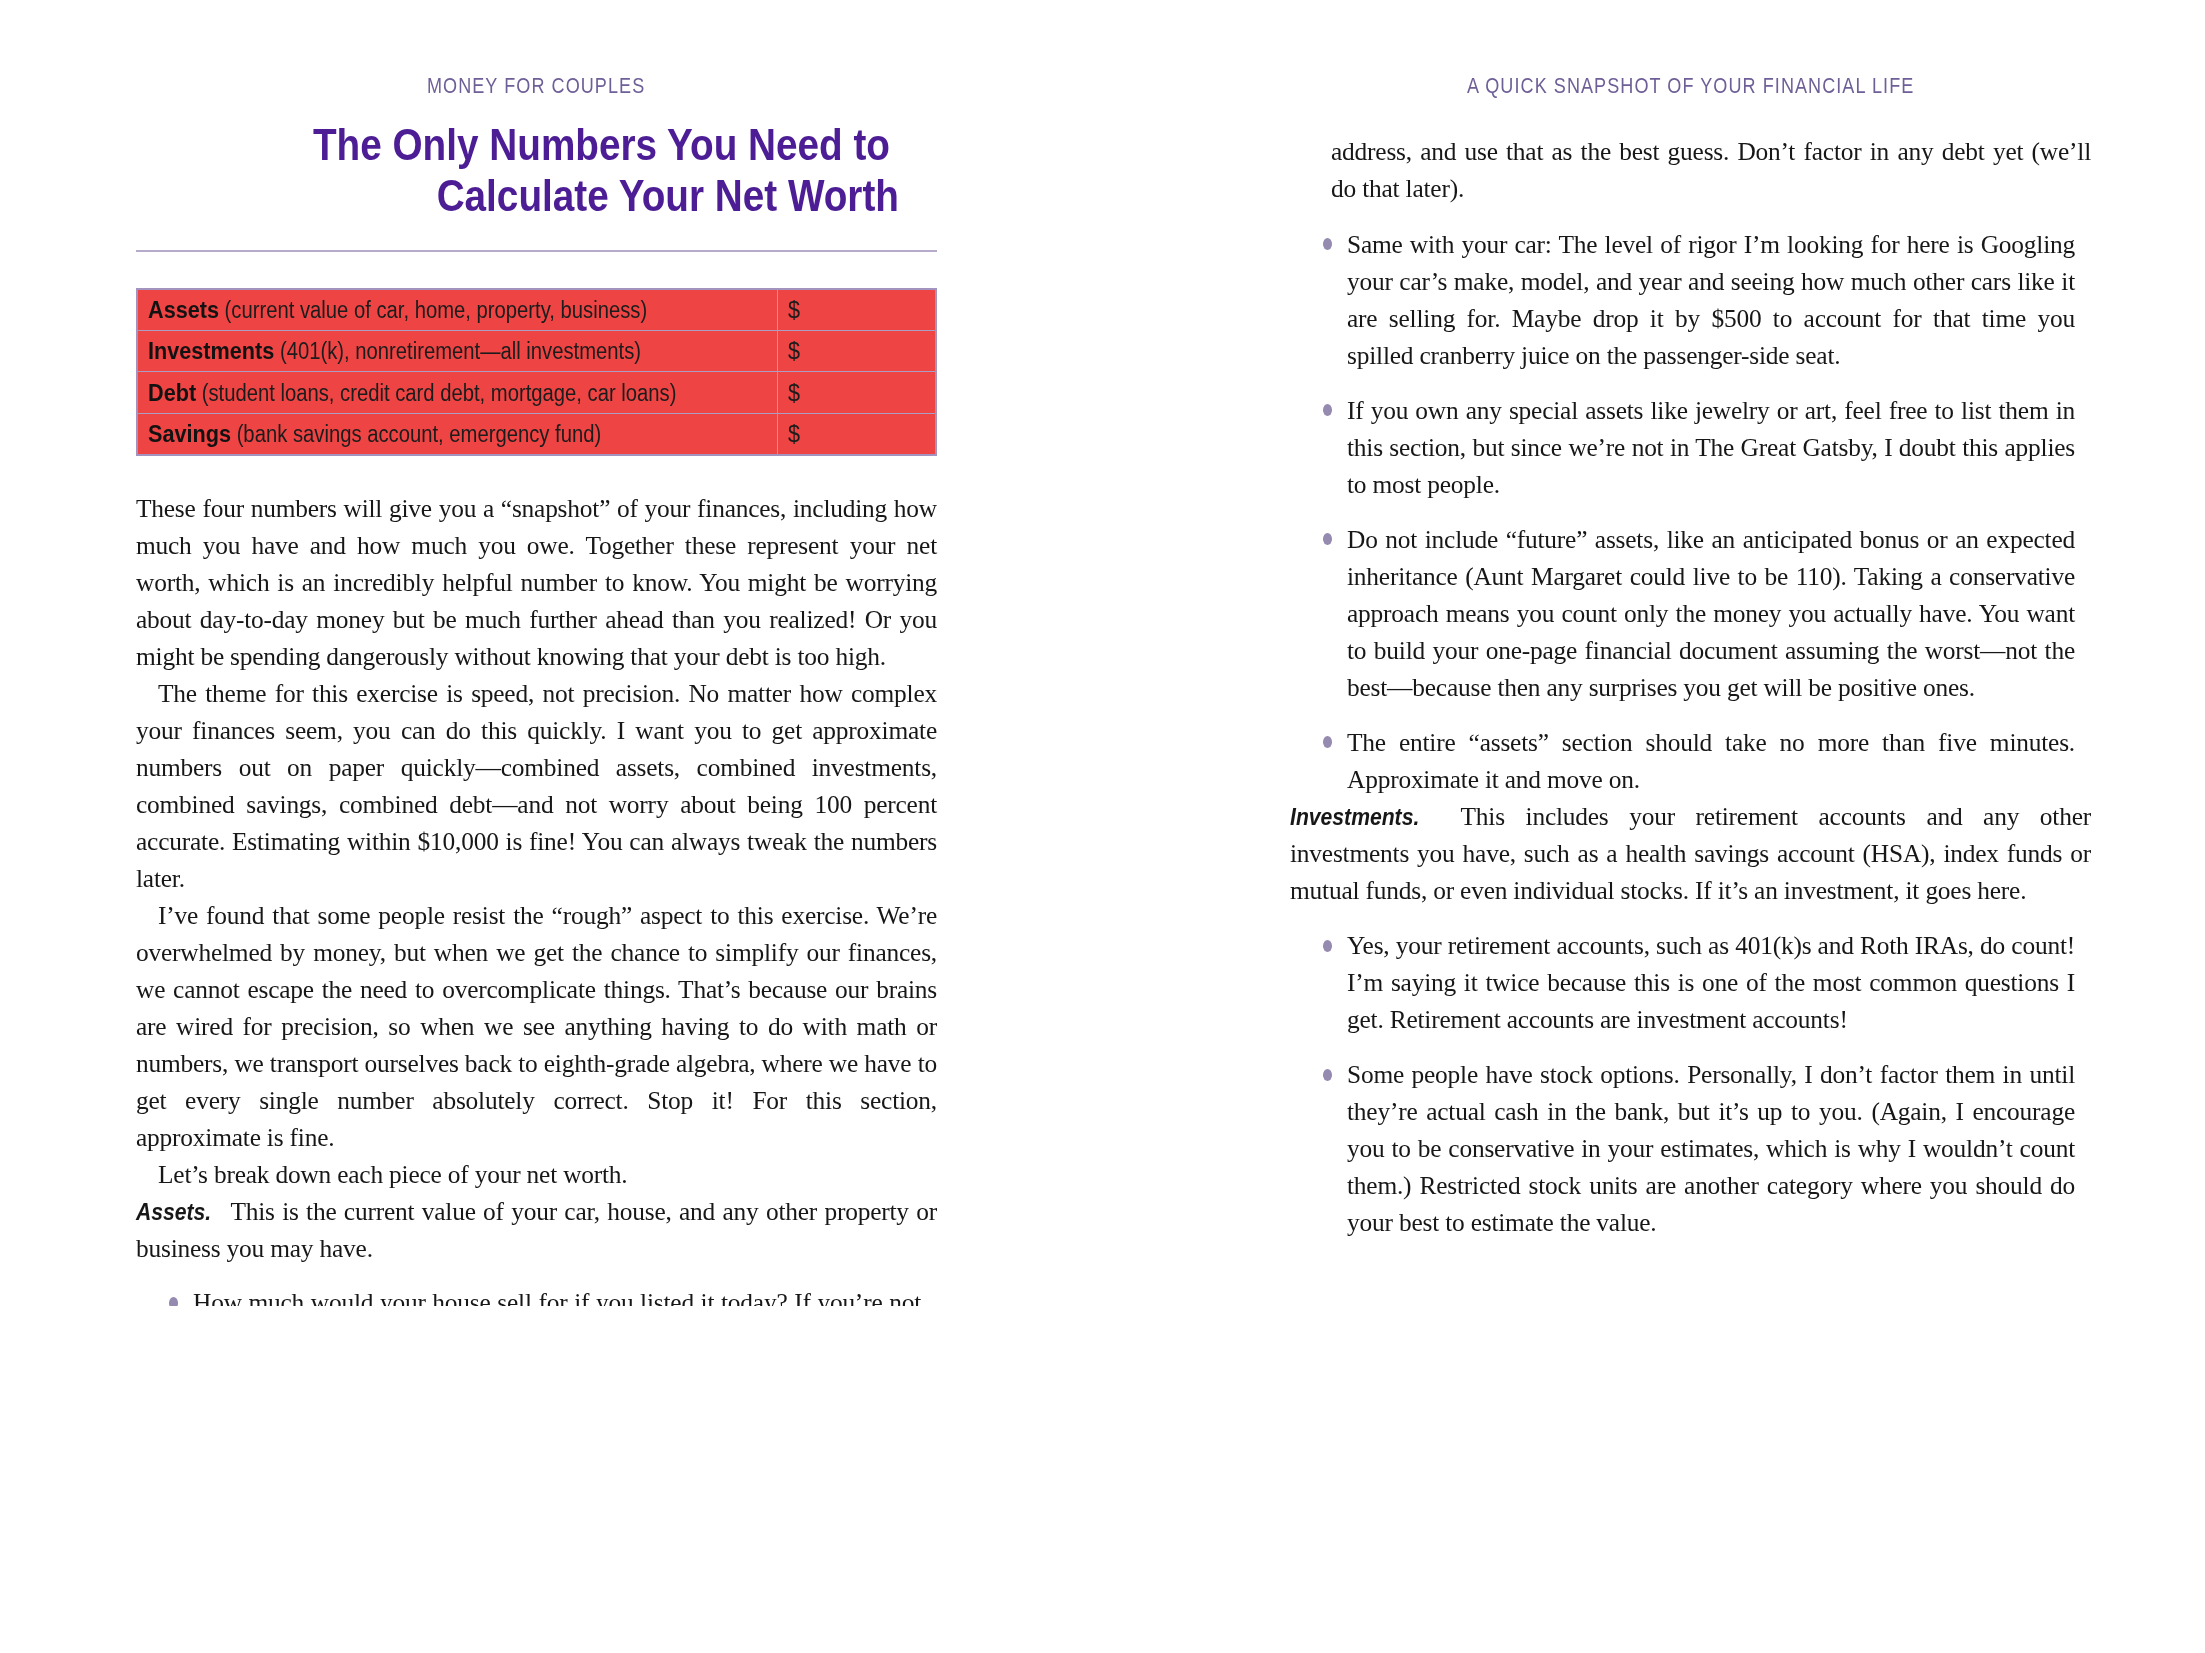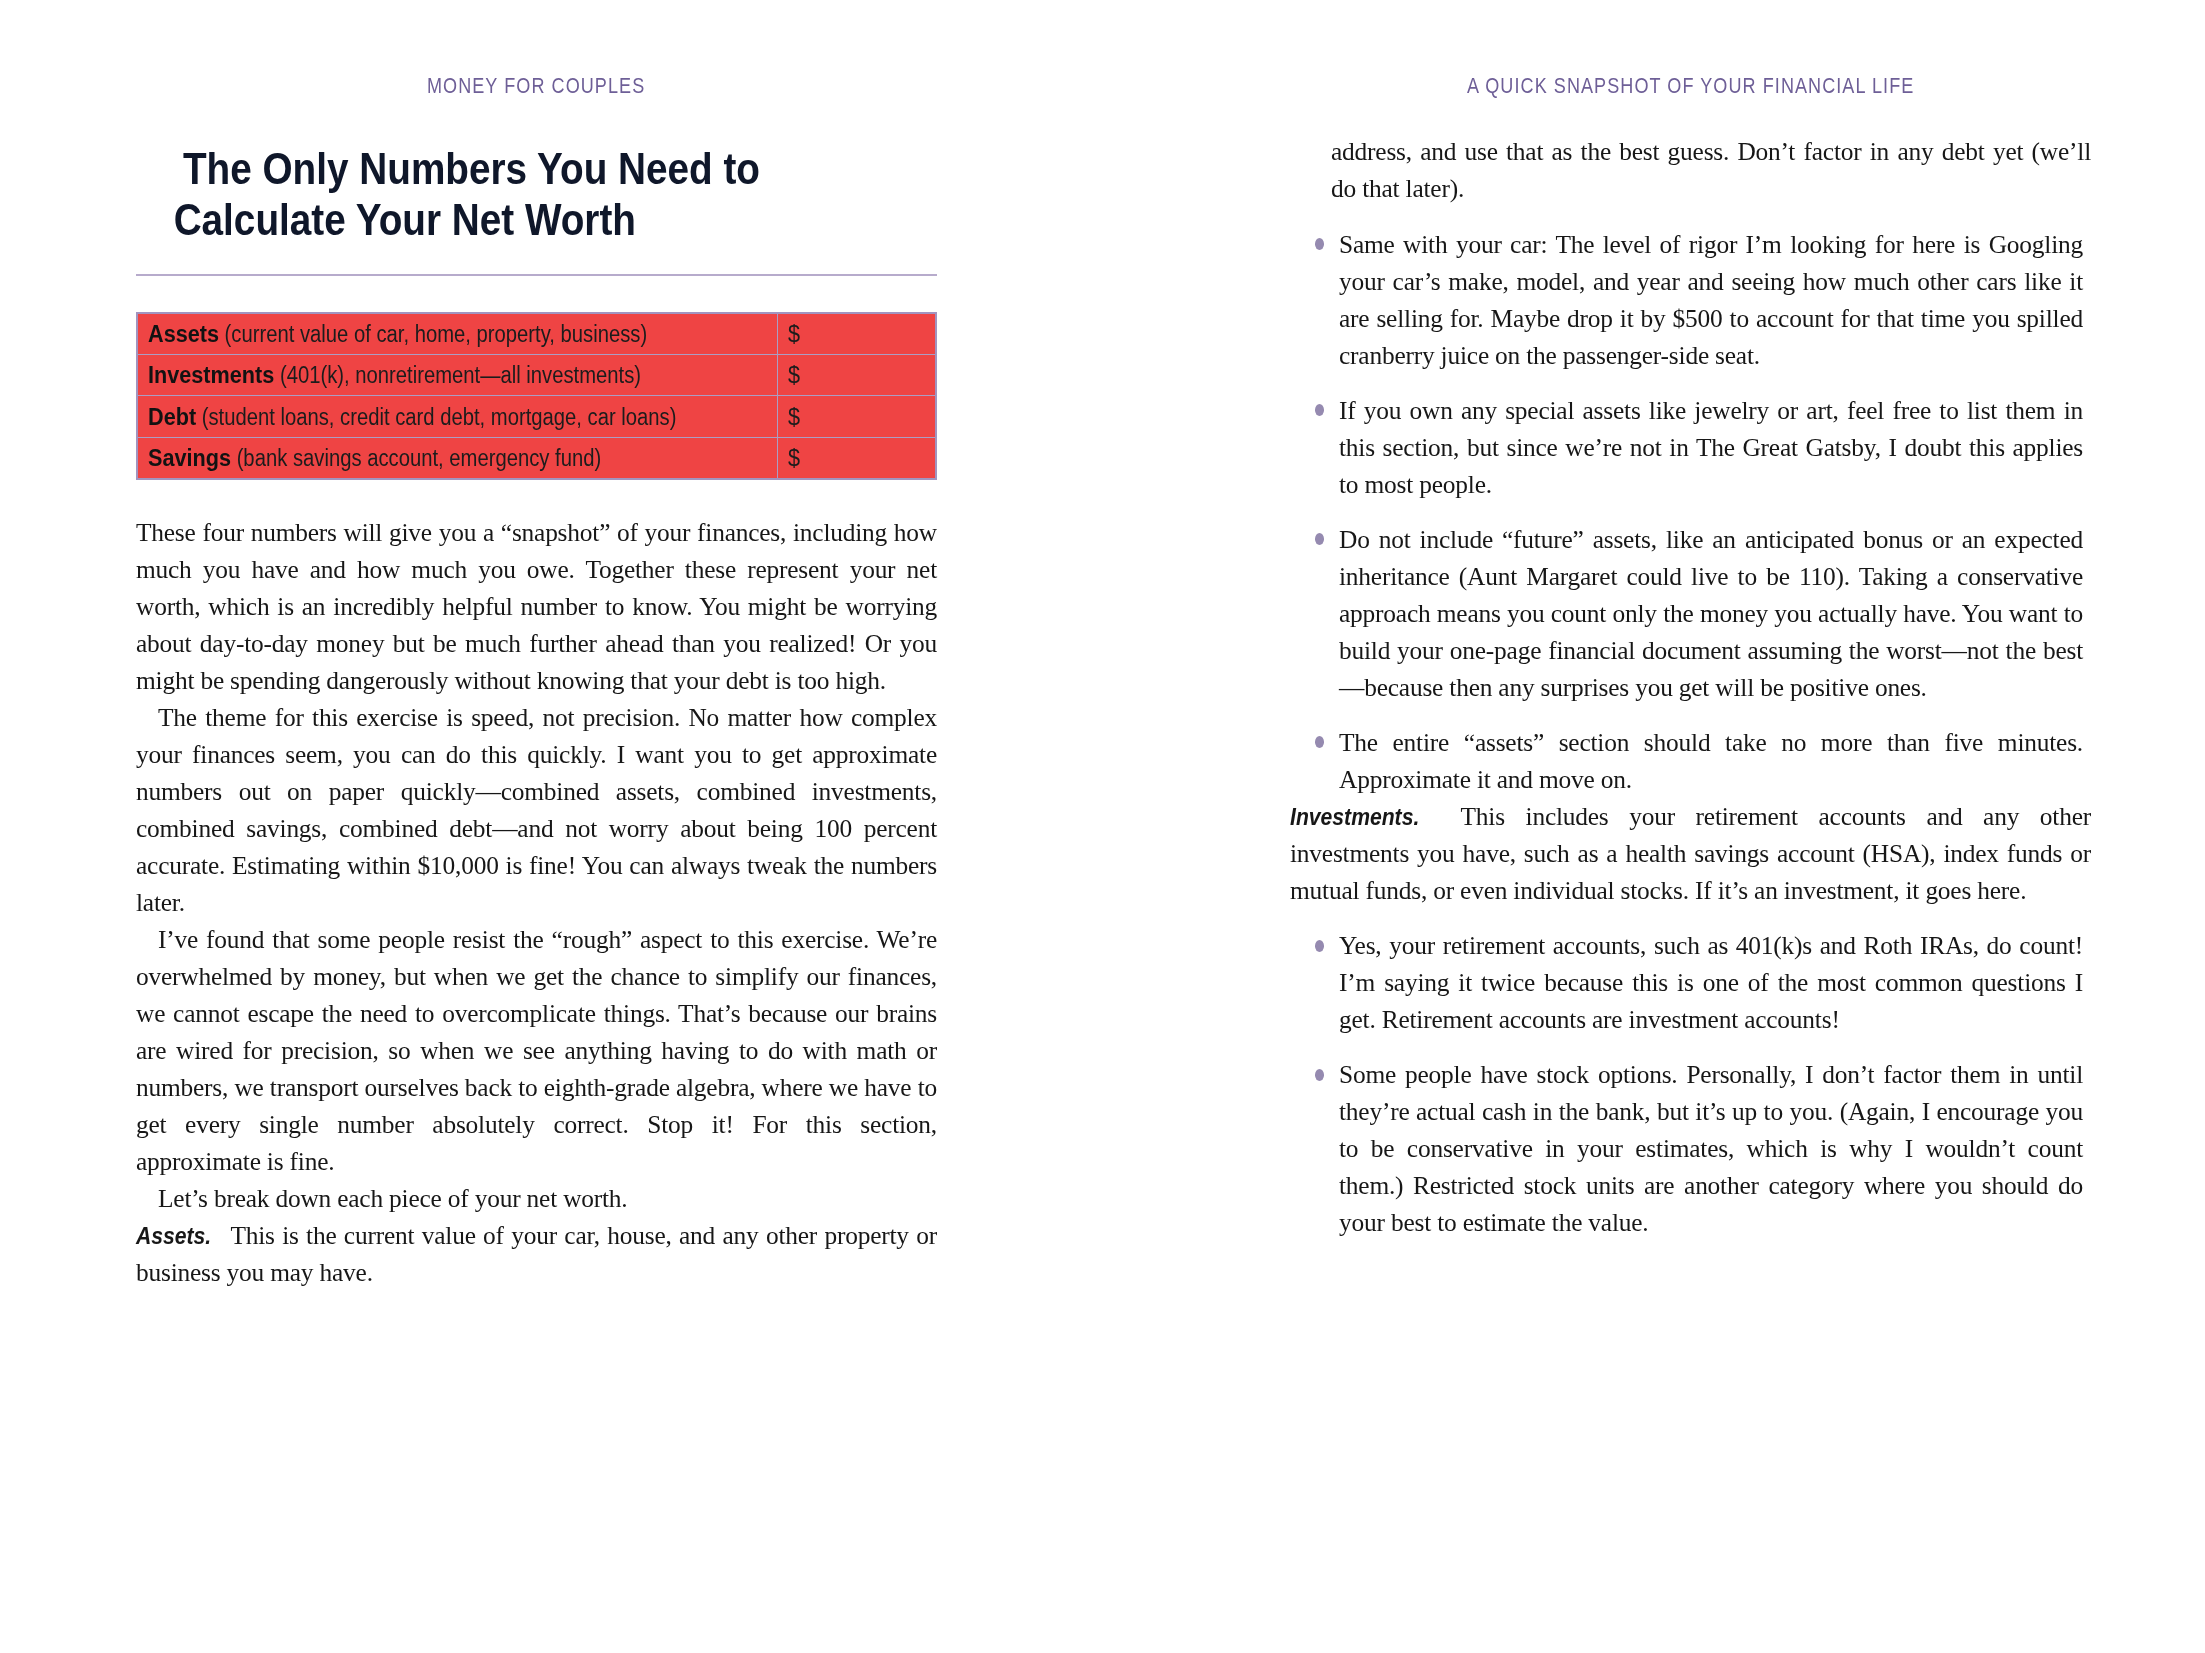--- a/index.html
+++ b/index.html
@@ -9,21 +9,21 @@
   .page-left{left:136px;width:801px;}
   .page-right{left:1290px;width:801px;}
 
   
   .running-head{padding-top:73px;text-align:center;color:#6e5f97;}
   .running-head .cond{display:inline-block;transform:scaleX(.82);transform-origin:center;
       font-family:"Liberation Sans",sans-serif;font-weight:400;font-size:22px;
       letter-spacing:1.3px;white-space:nowrap;}
 
   
-  .chapter-title{margin:44px 0 0;text-align:left;color:#0f172a;}
+  .chapter-title{margin:20px 0 0;text-align:right;color:#4c1d95;}
   .chapter-title .cond{display:inline-block;transform:scaleX(.86);transform-origin:center top;
       font-family:"Liberation Sans",sans-serif;font-weight:700;font-size:45px;line-height:51px;
       letter-spacing:0;white-space:nowrap;}
   .title-rule{border:none;height:1.7px;background:#b7abcc;margin:29px 0 0;}
 
   
   .networth-table{width:100%;border-collapse:collapse;margin-top:36px;
       border:2.5px solid #a294bf;}
   .networth-table td{background:#ef4444;border:1.7px solid #ab9dc4;height:37px;
       padding:1.7px 8.5px 1.7px 10.2px;vertical-align:middle;}
@@ -41,21 +41,21 @@
   p.indent{text-indent:22px;}
   .section-para{margin-top:30.5px;}
   .cont-para{margin-top:34px;padding-left:41px;}
 
   .ri{}
   .rlead{display:inline-block;transform:scaleX(.86);transform-origin:left 72%;
       font-family:"Liberation Sans",sans-serif;font-weight:700;font-style:italic;
       font-size:24.6px;letter-spacing:0;}
 
   
-  ul.bullets{list-style:none;margin:17px 8px 0;padding:0 0 0 41px;}
+  ul.bullets{list-style:none;margin:17px 16px 0;padding:0 0 0 41px;}
   ul.bullets li{position:relative;margin:0 0 18px;}
   ul.bullets li:last-child{margin-bottom:0;}
   .bdot{position:absolute;left:-24px;top:12.7px;width:9.3px;height:12px;border-radius:50%;
       background:#958ab0;}
 
   
   .folio{position:absolute;top:1561px;left:0;width:100%;display:flex;
       justify-content:center;align-items:center;gap:11px;
       font-size:32px;color:#222222;}
   .fdot{width:7.6px;height:7.6px;border-radius:50%;background:#c9c2d8;display:inline-block;}

